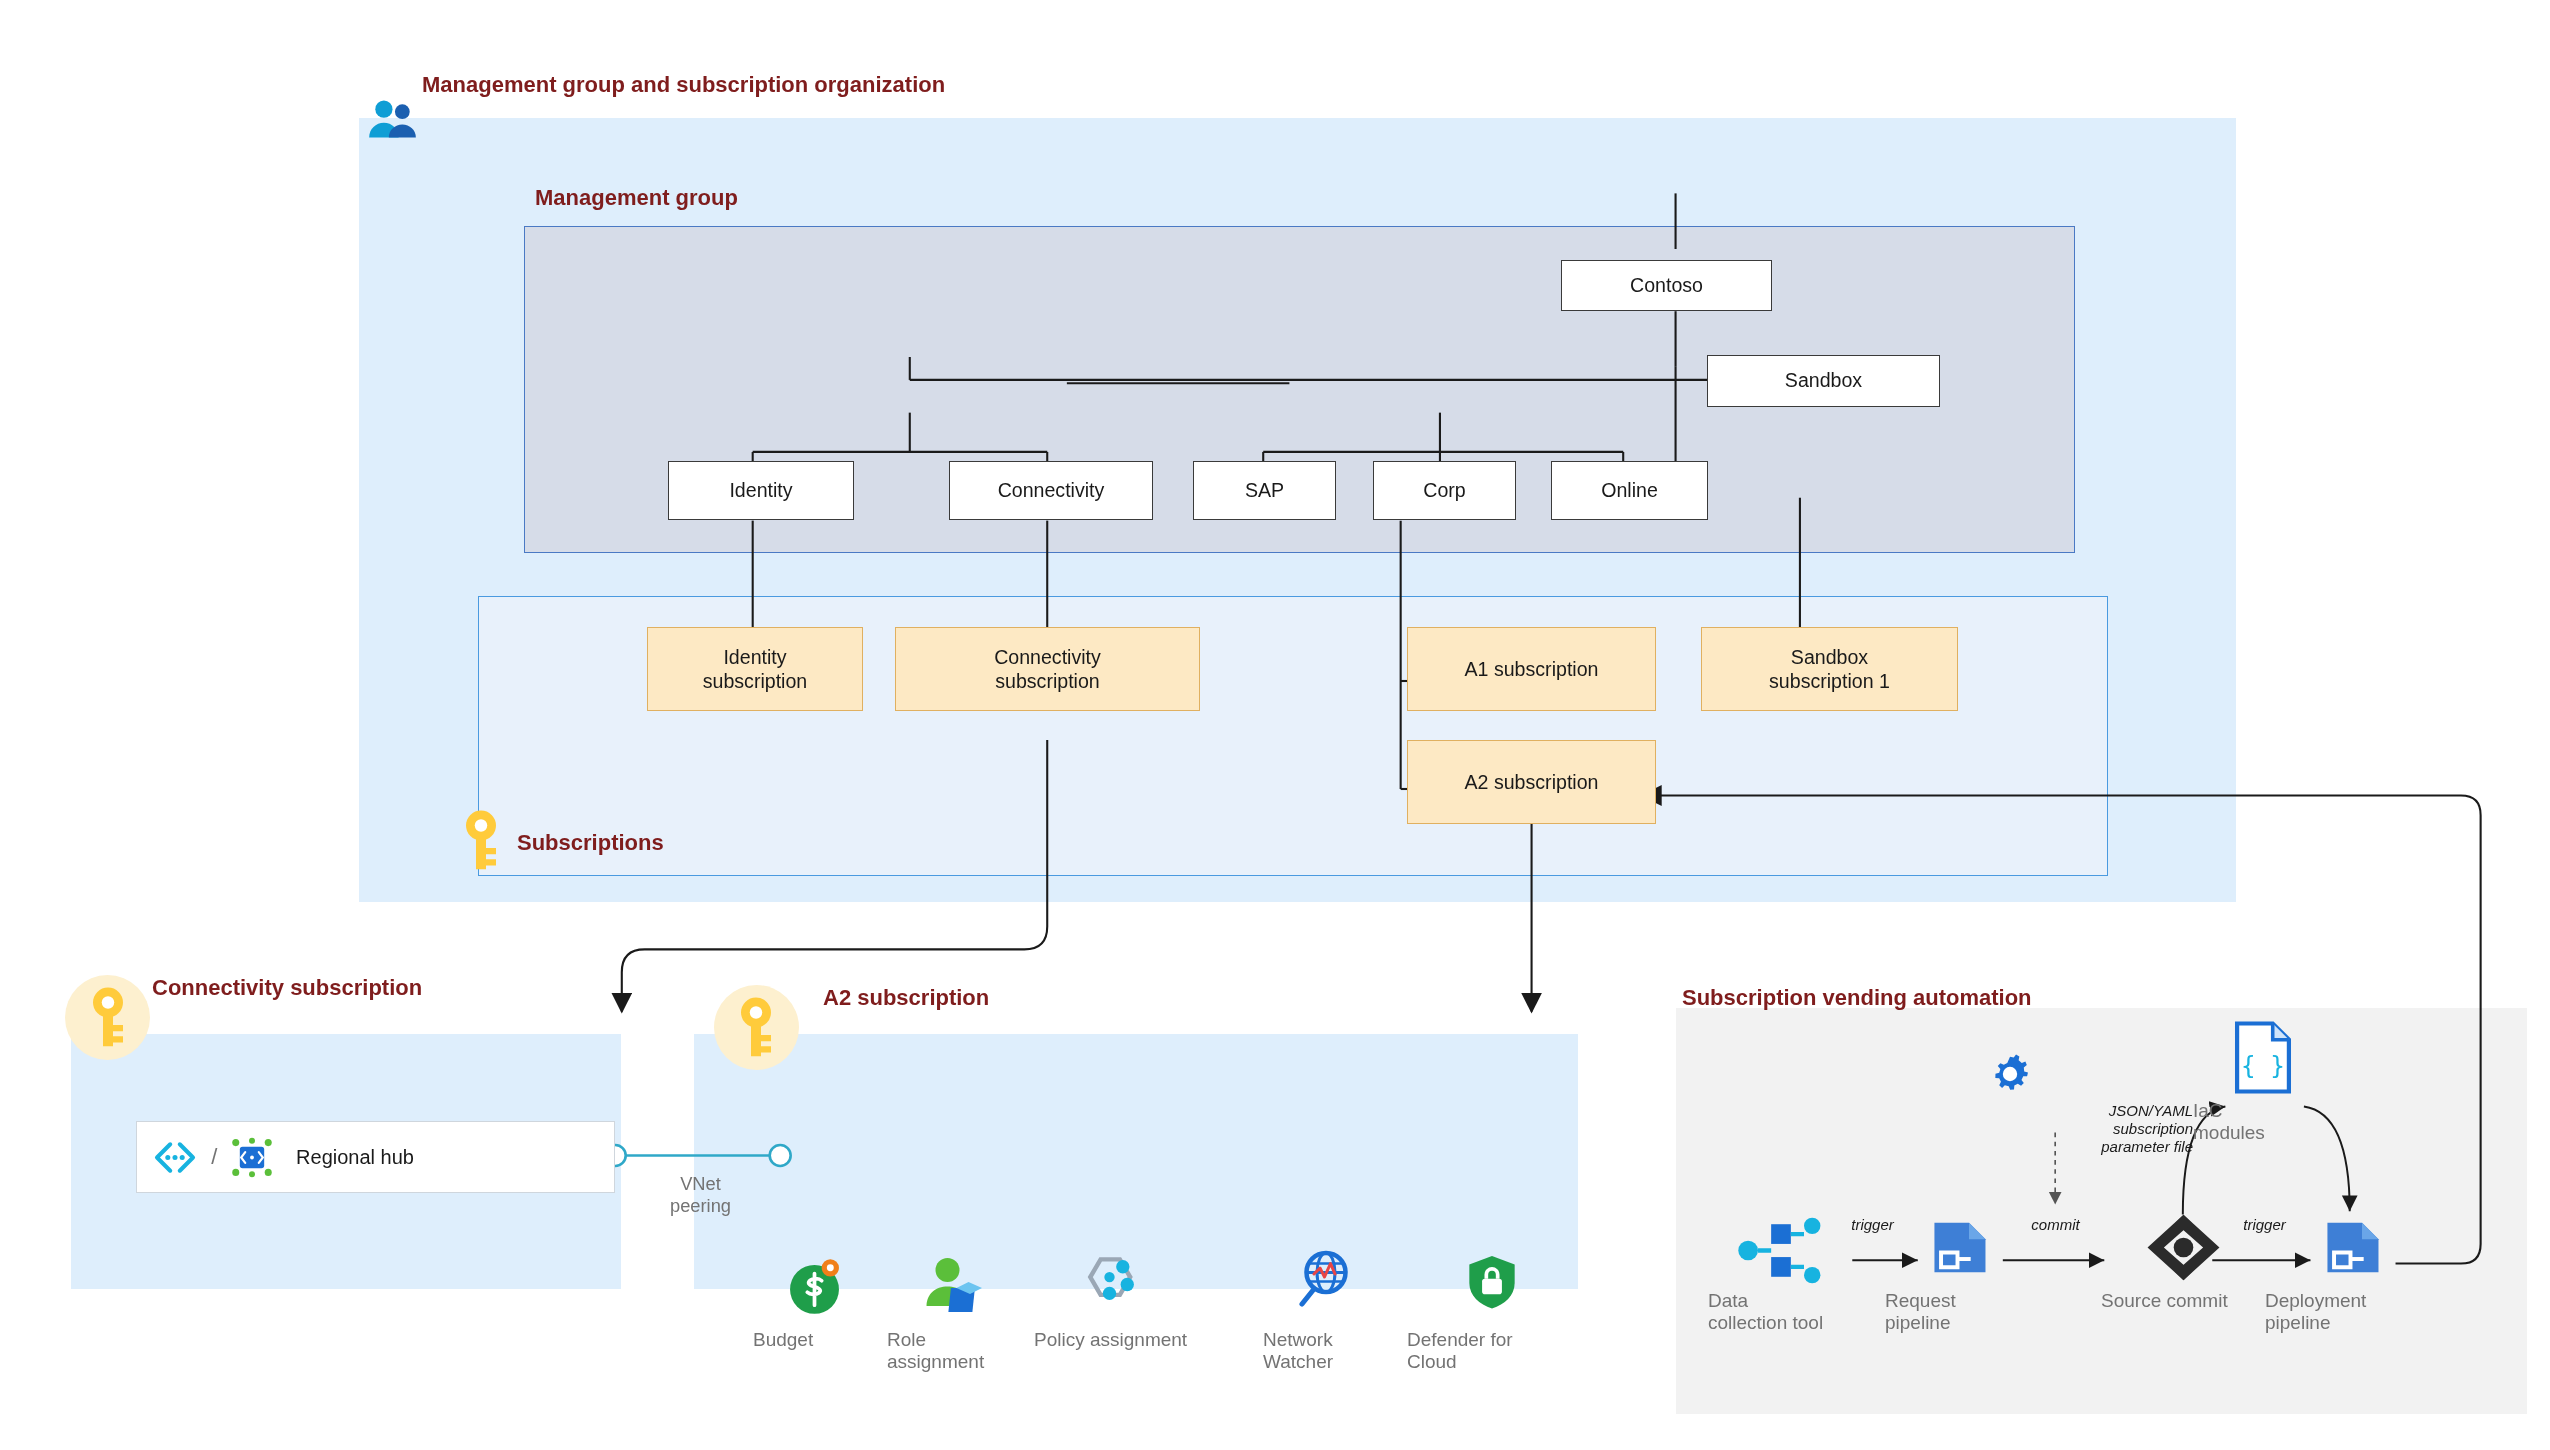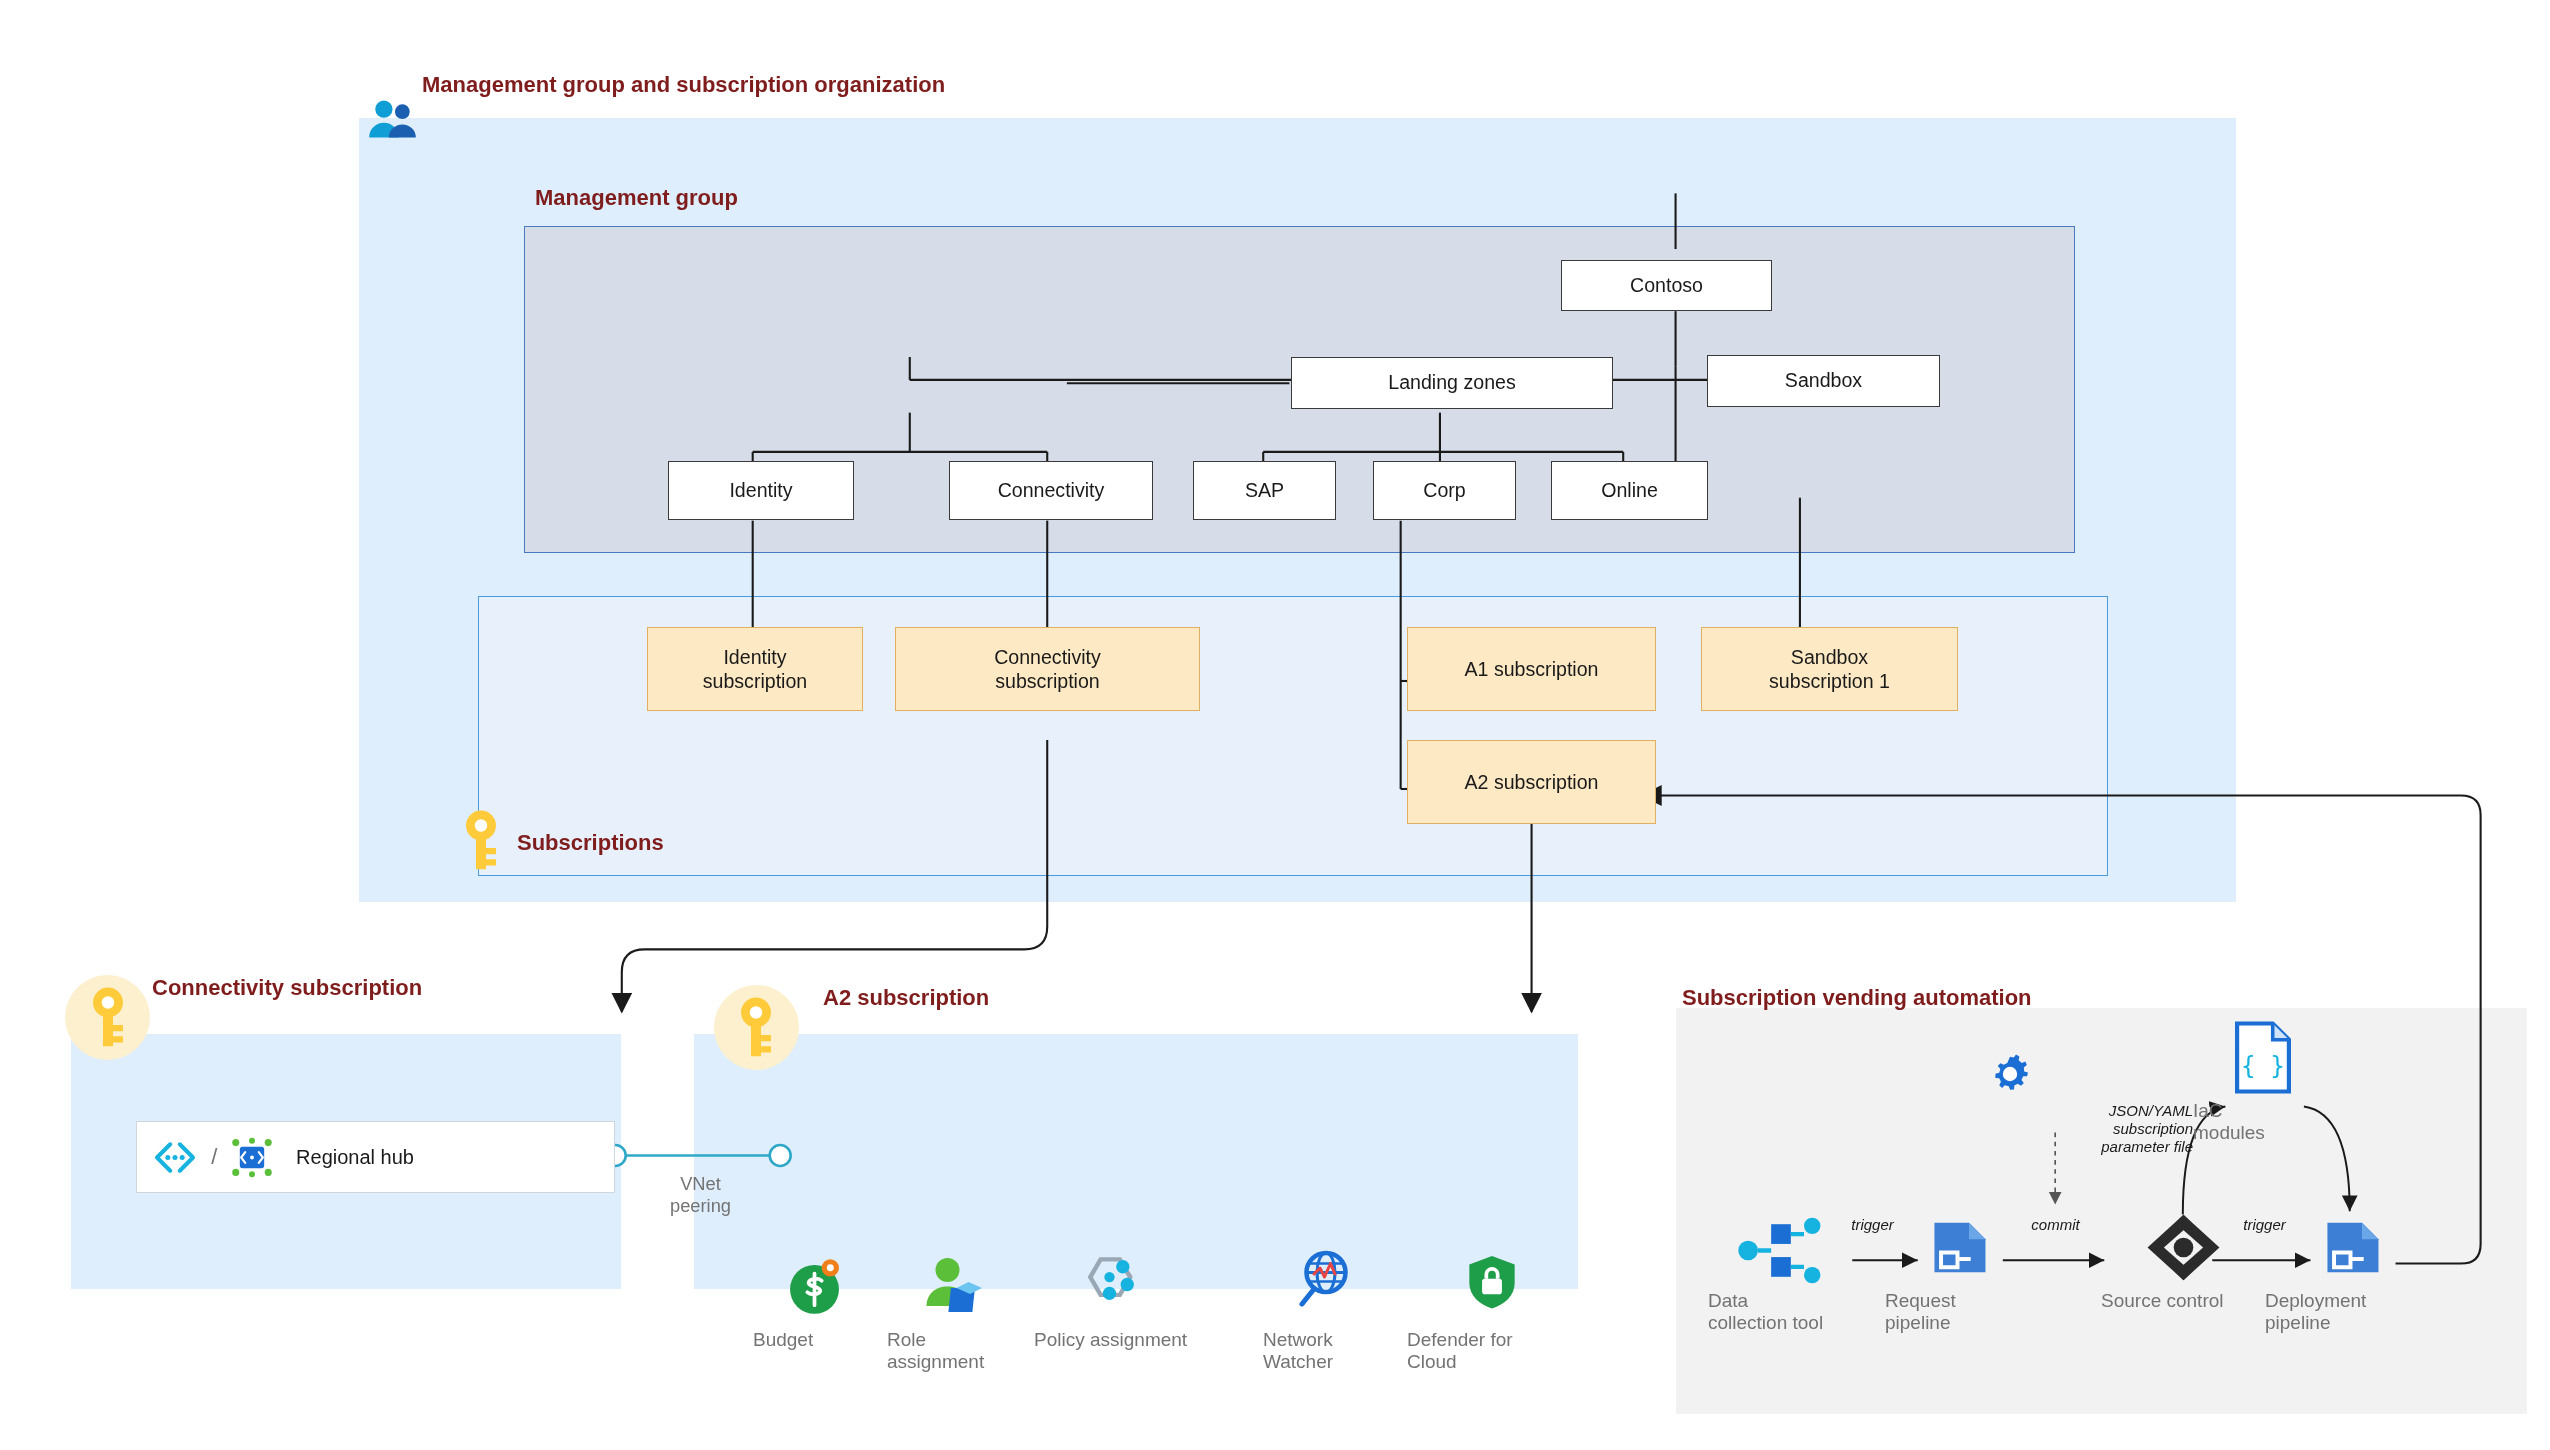--- a/index.html
+++ b/index.html
@@ -243,23 +243,20 @@
     <rect x="22" y="32" width="8" height="5" fill="#ffcb3b"></rect>
     <rect x="22" y="41" width="8" height="5" fill="#ffcb3b"></rect>
   </svg>
 
 
   <div class="abs box" style="left:1561px; top:260px; width:211px; height:51px;">
     <span>Contoso</span>
   </div>
 
 
-  <div class="abs box" style="left:1291px; top:357px; width:322px; height:52px;">
-    <span>Landing zones</span>
-  </div>
 
   <div class="abs box" style="left:1707px; top:355px; width:233px; height:52px;">
     <span>Sandbox</span>
   </div>
 
   <div class="abs box" style="left:668px; top:461px; width:186px; height:59px;">
     <span>Identity</span>
   </div>
 
   <div class="abs box" style="left:949px; top:461px; width:204px; height:59px;">
@@ -416,21 +413,21 @@
     <div>JSON/YAML</div>
     <div>subscription</div>
     <div>parameter file</div>
   </div>
 
   <svg class="abs" style="left:2141px; top:1208px;" width="85" height="79" viewBox="0 0 52 48">
     <path d="M26 4 L48 24 L26 44 L21 39 L38 24 L21 9 Z" fill="#2b2b2b"></path>
     <path d="M26 4 L4 24 L26 44 L31 39 L14 24 L31 9 Z" fill="#2b2b2b"></path>
     <circle cx="26" cy="24" r="6" fill="#2b2b2b"></circle>
   </svg>
-  <div class="abs lbl" style="left:2101px; top:1290px; width:164px;">Source control</div>
+  <div class="abs lbl" style="left:2101px; top:1290px; width:164px;">Source commit</div>
   <div class="abs lbl-italic" style="left:2222px; top:1216px; width:85px;">trigger</div>
 
   <svg class="abs" style="left:2311px; top:1208px;" width="79" height="79" viewBox="0 0 48 48">
     <path d="M10 9 H31 L41 19 V39 H10 Z" fill="#3e7fd6"></path>
     <path d="M14 27 h10 v9 h-10z" fill="none" stroke="#ffffff" stroke-width="2.4"></path>
     <path d="M31 9 v10 h10" fill="#6aa6e8"></path>
     <path d="M24 31 h8" stroke="#ffffff" stroke-width="2.4"></path>
   </svg>
   <div class="abs lbl" style="left:2265px; top:1290px; width:190px;">
     <div>Deployment</div>

